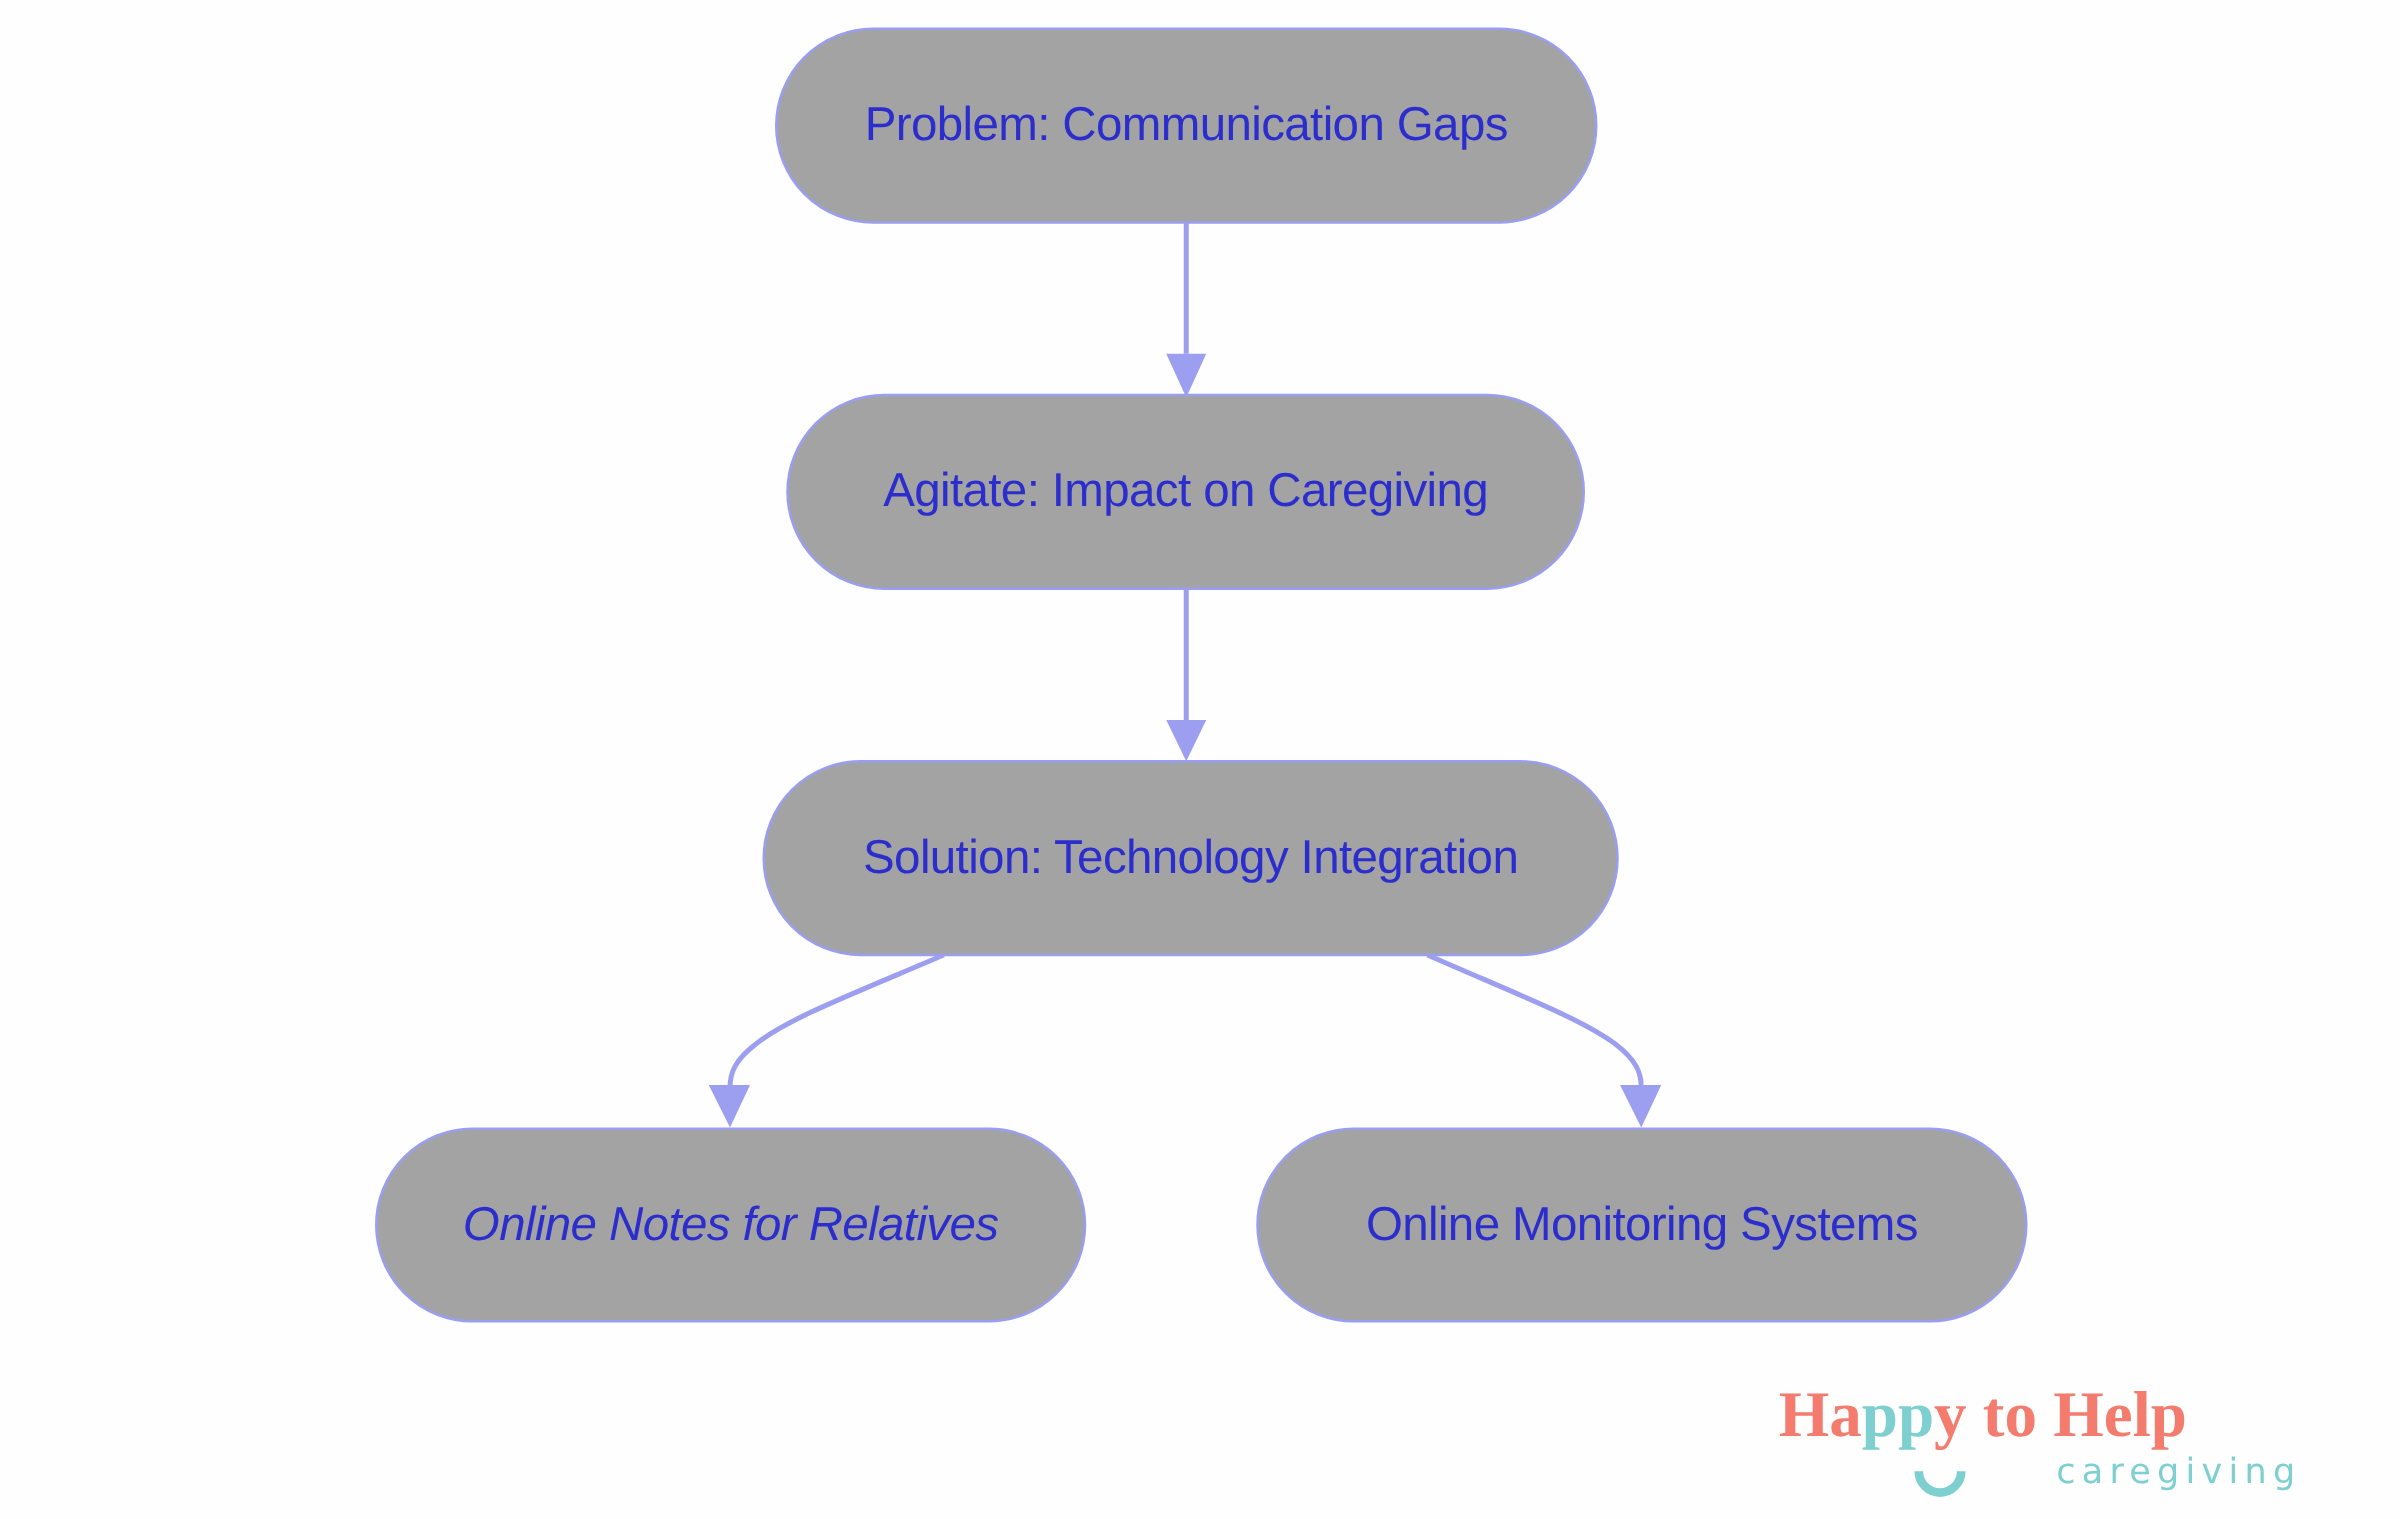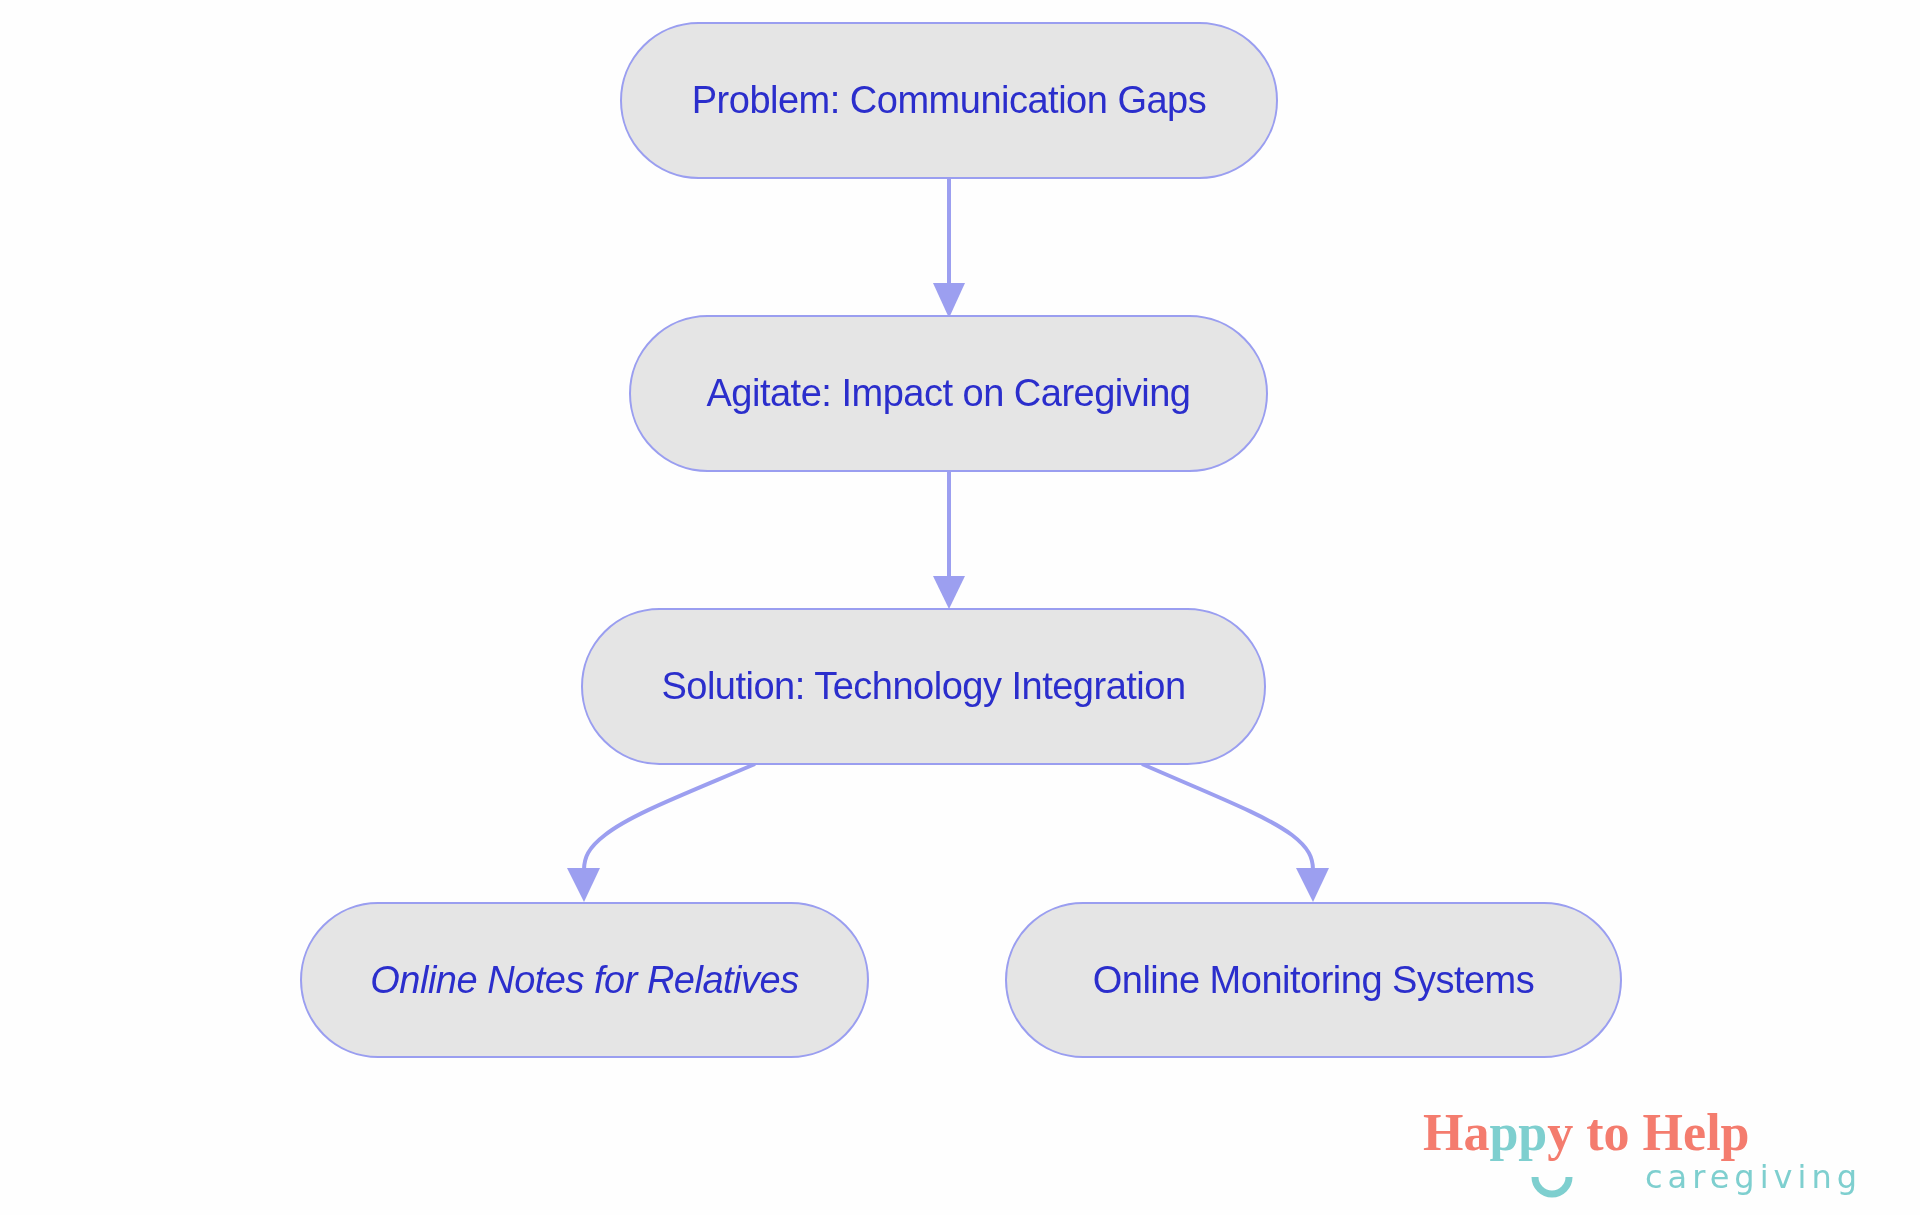--- a/index.html
+++ b/index.html
@@ -1,29 +1,29 @@
 <!DOCTYPE html>
 <html><head>
 <meta charset="utf-8">
 <style>
   html, body { margin:0; padding:0; }
   body { width:1920px; height:1215px; background:#FEFEFE; position:relative; overflow:hidden; font-family:"Liberation Sans", sans-serif; }
   #edges { position:absolute; left:0; top:0; width:1920px; height:1215px; }
   .node {
     position:absolute; box-sizing:border-box;
-    background:#e5e5e5; border:2px solid #9A9EF0;
+    background:#a3a3a3; border:2px solid #9A9EF0;
     border-radius:80px;
     display:flex; align-items:center; justify-content:center;
     color:#2B2ECC; font-size:38px; letter-spacing:-0.5px;
     white-space:nowrap;
   }
   .logo { position:absolute; left:1423px; top:1100px; width:460px; height:100px; }
   .logo-main { position:absolute; left:0; top:0; font-family:Liberation Serif, serif; font-weight:bold; font-size:52px; letter-spacing:0px; color:#F47C6E; line-height:66px; white-space:nowrap; }
   .logo-main .teal { color:#7ECFCF; }
-  .logo-sub { position:absolute; left:222px; top:62px; font-family:"DejaVu Sans", sans-serif; font-size:32px; color:#7ECFCF; letter-spacing:5px; line-height:30px; }
+  .logo-sub { position:absolute; left:222px; top:62px; font-family:"DejaVu Sans", sans-serif; font-size:28px; color:#7ECFCF; letter-spacing:5px; line-height:30px; }
   .smile { position:absolute; left:107px; top:75px; }
 </style>
 </head>
 <body>
 
 <svg id="edges" viewBox="0 0 1920 1215">
   <defs>
     <marker id="arrow" markerWidth="10" markerHeight="10" refX="5" refY="10" orient="auto-start-reverse" markerUnits="userSpaceOnUse" viewBox="0 0 10 10"></marker>
   </defs>
   <g fill="none" stroke="#9C9FF0" stroke-width="4">
@@ -41,21 +41,21 @@
 </svg>
 
 <div class="node" style="left:620px; top:22px; width:658px; height:157px;">
   <span>Problem: Communication Gaps</span>
 </div>
 
 <div class="node" style="left:629px; top:315px; width:639px; height:157px;">
   <span>Agitate: Impact on Caregiving</span>
 </div>
 
-<div class="node" style="left:581px; top:608px; width:685px; height:157px;">
+<div class="node" style="left:610px; top:608px; width:685px; height:157px;">
   <span>Solution: Technology Integration</span>
 </div>
 
 <div class="node" style="left:300px; top:902px; width:569px; height:156px;font-style:italic;">
   <span>Online Notes for Relatives</span>
 </div>
 
 <div class="node" style="left:1005px; top:902px; width:617px; height:156px;">
   <span>Online Monitoring Systems</span>
 </div>

